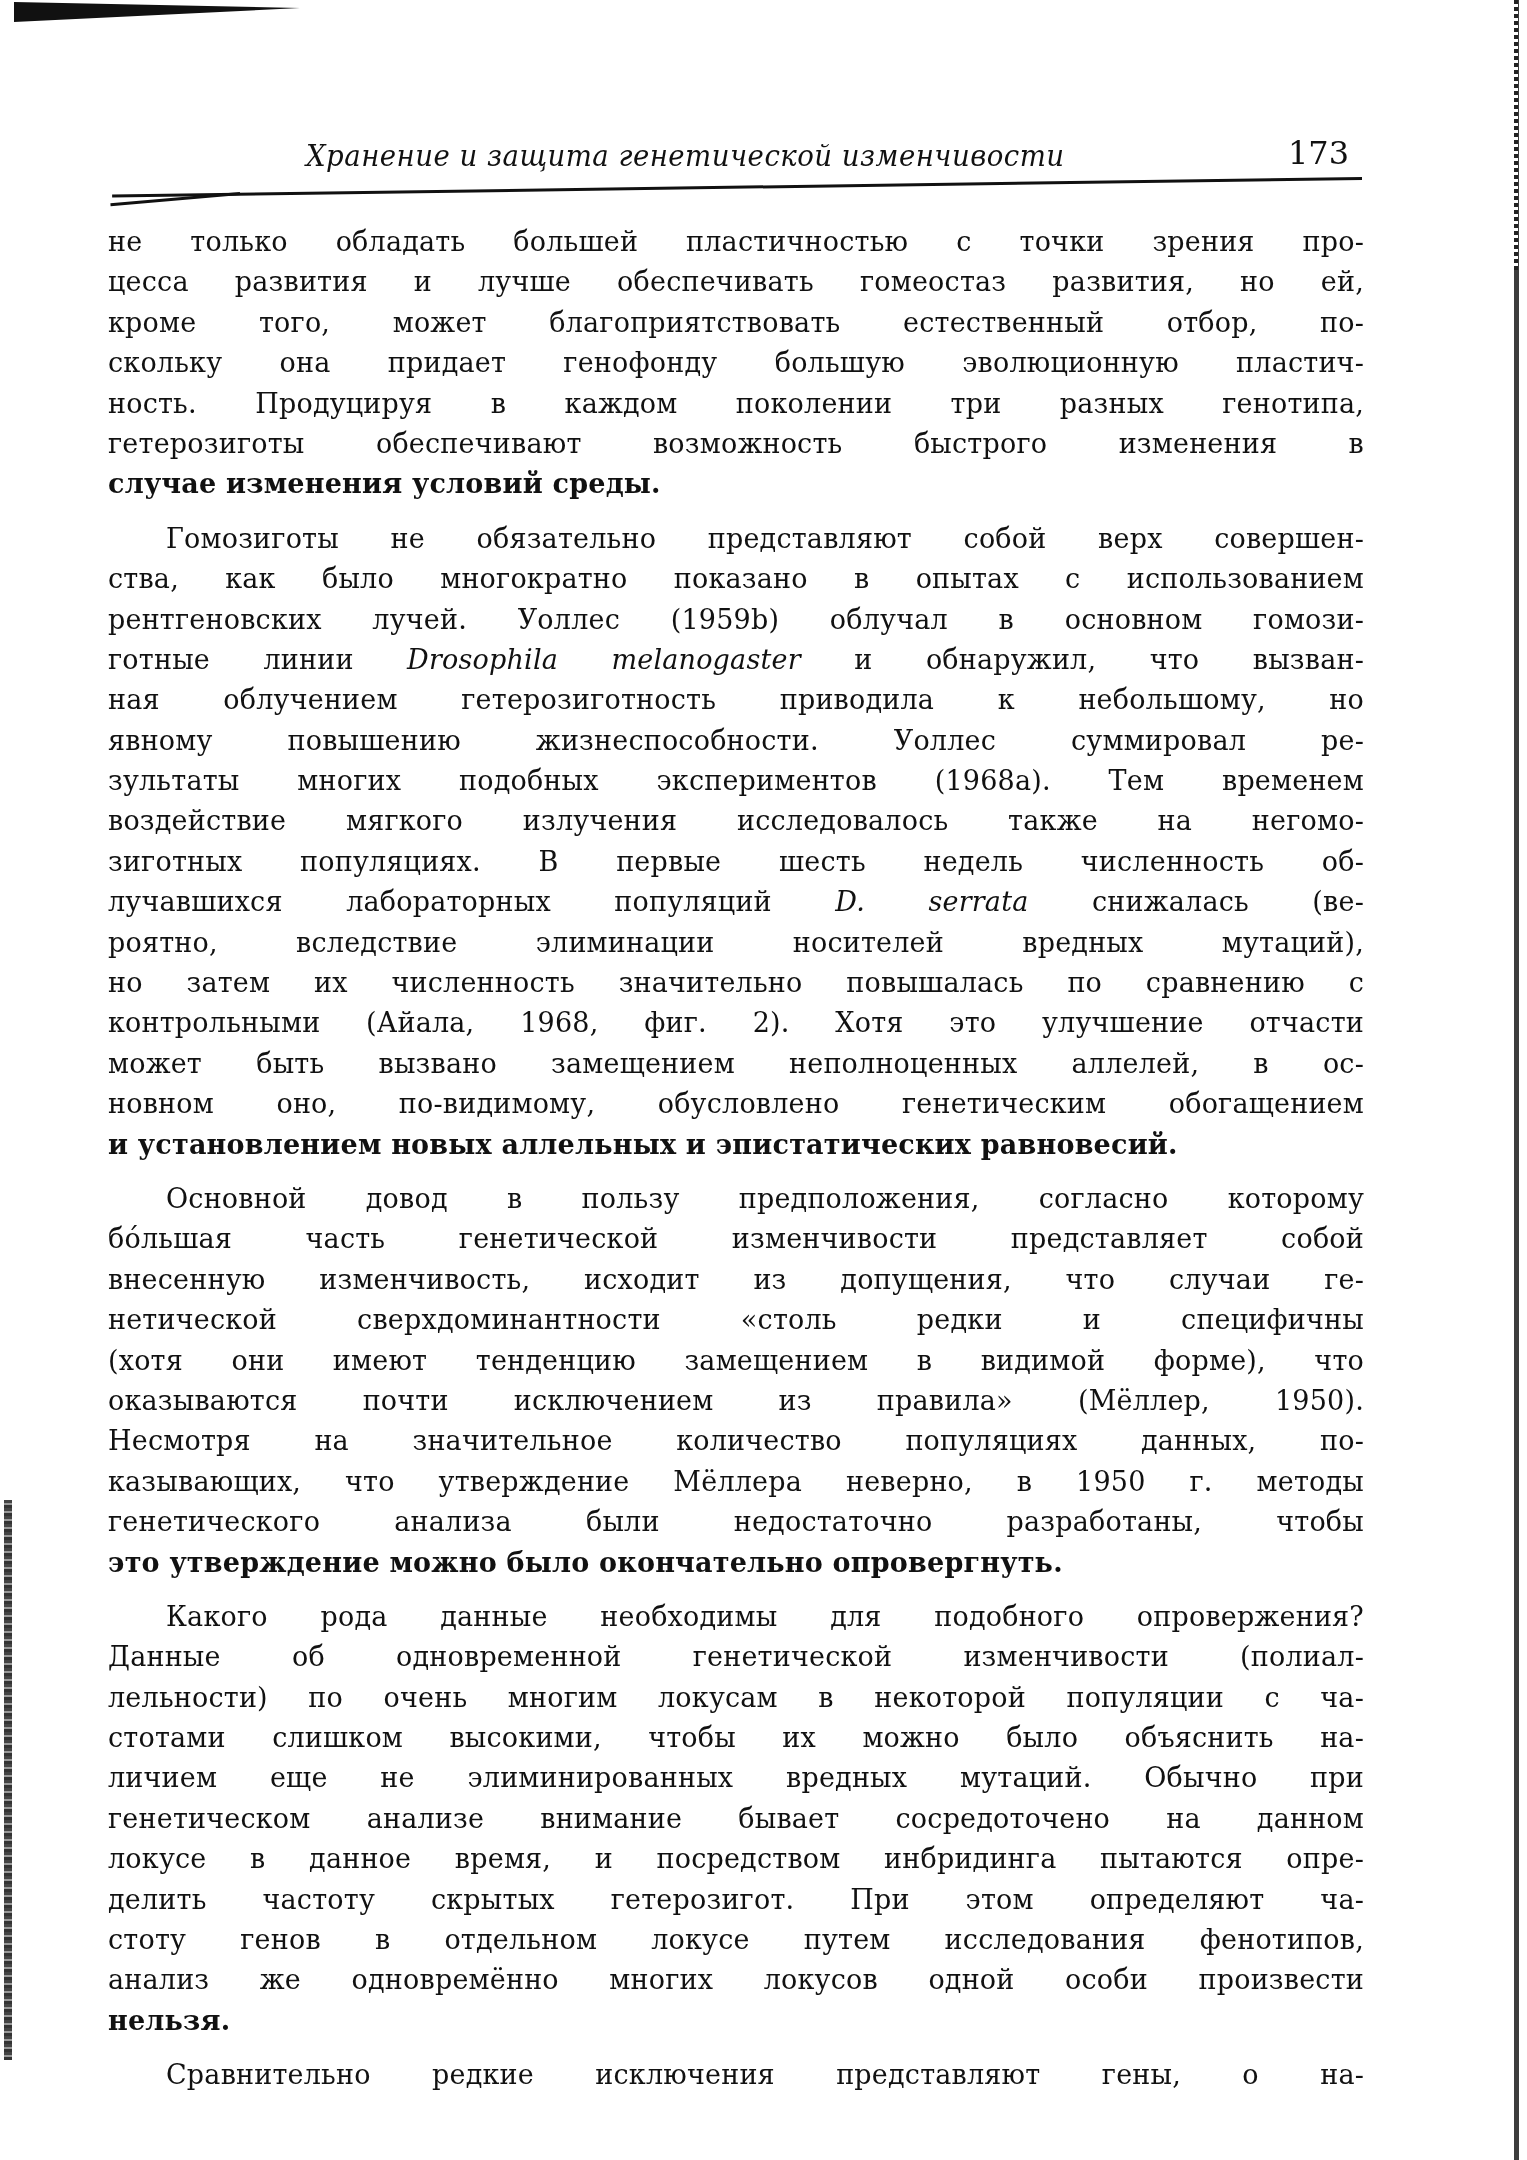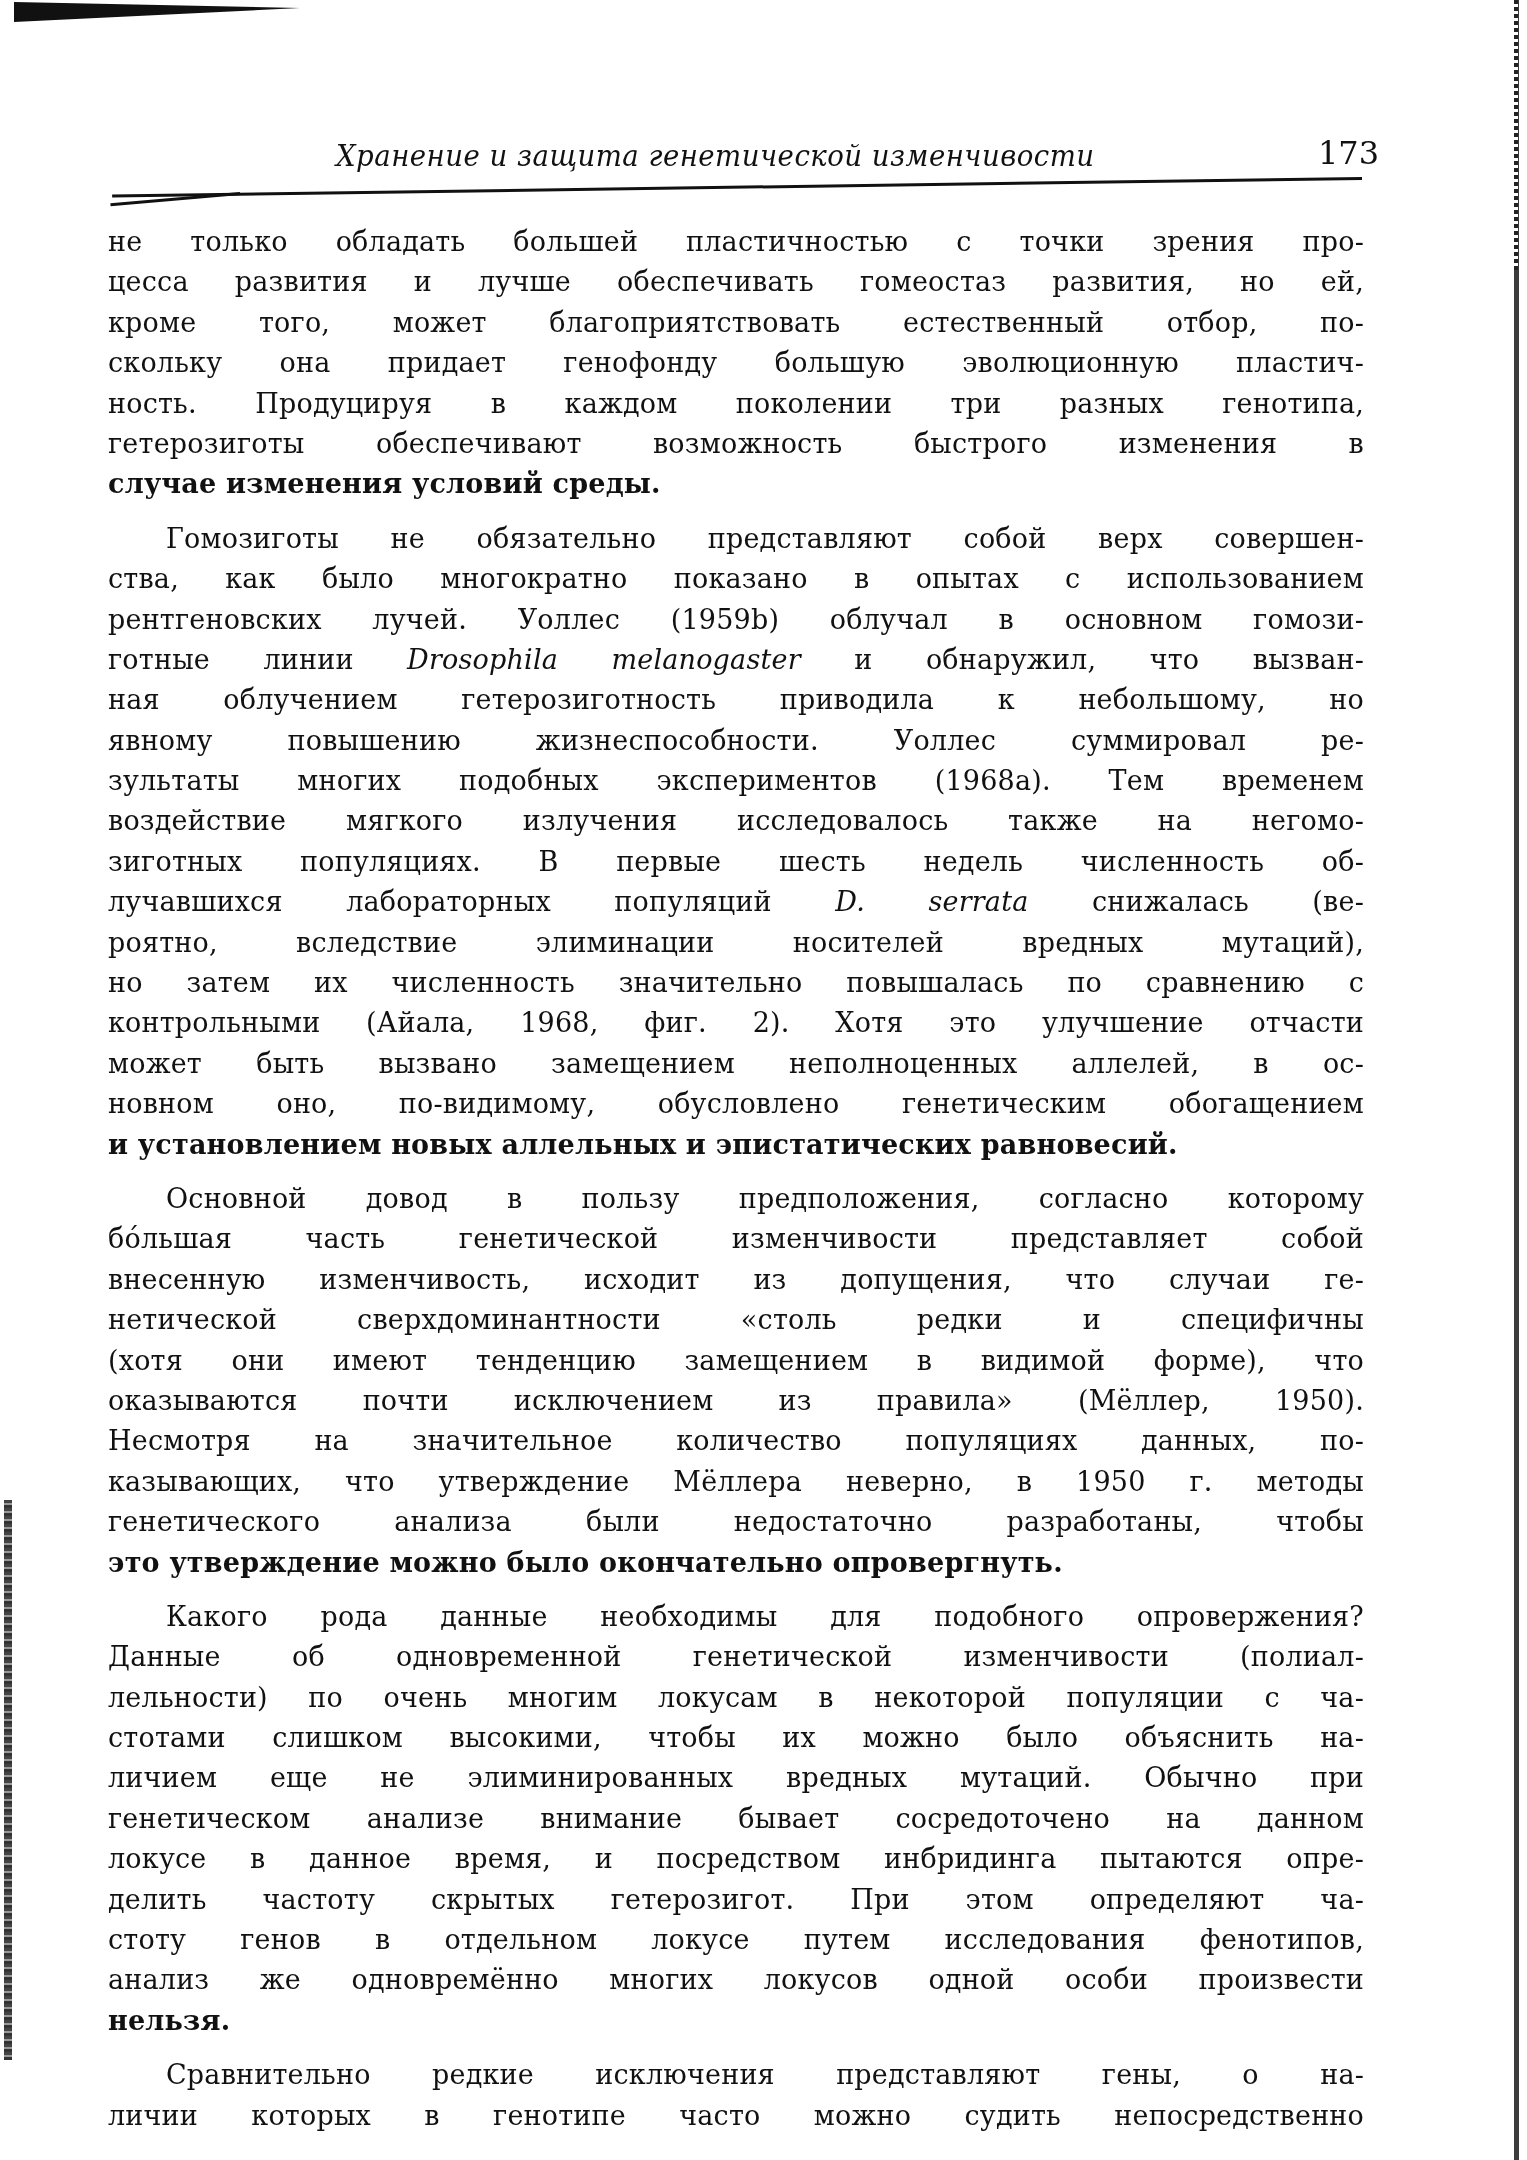--- a/index.html
+++ b/index.html
@@ -5,21 +5,21 @@
   html, body { margin: 0; padding: 0; background: #ffffff; }
   body { width: 1527px; height: 2160px; position: relative; overflow: hidden;
          font-family: "DejaVu Serif", "Liberation Serif", serif; color: #111; }
   .corner-smudge { position: absolute; left: 0; top: 0; width: 300px; height: 22px; }
   .right-border { position: absolute; left: 1514px; top: 0; width: 5px; height: 2160px;
                   background: #1a1a1a; opacity: 0.85; }
   .right-border-top { position: absolute; left: 1514px; top: 0; width: 4px; height: 270px;
                   background: repeating-linear-gradient(#222 0 4px, #fff 4px 7px); }
   .left-scan-edge { position: absolute; left: 4px; top: 1500px; width: 8px; height: 560px;
                   background: repeating-linear-gradient(#444 0 3px, #999 3px 5px, #333 5px 8px); }
-  .running-head { position: absolute; left: 126px; top: 130px; width: 1253px; height: 50px; }
+  .running-head { position: absolute; left: 96px; top: 130px; width: 1253px; height: 50px; }
   .running-title { position: absolute; left: 210px; top: 8px; font-style: italic;
                    font-size: 30px; letter-spacing: 0.5px; transform: scaleX(0.92); transform-origin: left; }
   .page-number { position: absolute; right: 0; top: 4px; font-size: 32px; }
   .head-rule { position: absolute; left: 112px; top: 177px; width: 1250px; height: 3px; background: #111;
                transform: rotate(-0.8deg); transform-origin: right; }
   .head-rule-left { position: absolute; left: 110px; top: 192px; width: 130px; height: 3px; background: #111;
                transform: rotate(-5deg); transform-origin: right; }
   .body-text { position: absolute; left: 108px; top: 222px; width: 1256px; }
   .line { height: 40.4px; line-height: 40.4px; font-size: 27px; white-space: nowrap;
           text-align: justify; text-align-last: justify; letter-spacing: 0.2px; }
@@ -96,15 +96,14 @@
       <div class="line">личием еще не элиминированных вредных мутаций. Обычно при</div>
       <div class="line">генетическом анализе внимание бывает сосредоточено на данном</div>
       <div class="line">локусе в данное время, и посредством инбридинга пытаются опре-</div>
       <div class="line">делить частоту скрытых гетерозигот. При этом определяют ча-</div>
       <div class="line">стоту генов в отдельном локусе путем исследования фенотипов,</div>
       <div class="line">анализ же одновремённо многих локусов одной особи произвести</div>
       <div class="line last">нельзя.</div>
     </div>
     <div class="para gap">
       <div class="line indent">Сравнительно редкие исключения представляют гены, о на-</div>
-      <div class="line">личии которых в генотипе часто можно судить непосредственно</div>
     </div>
   </div>
 
 </body></html>

